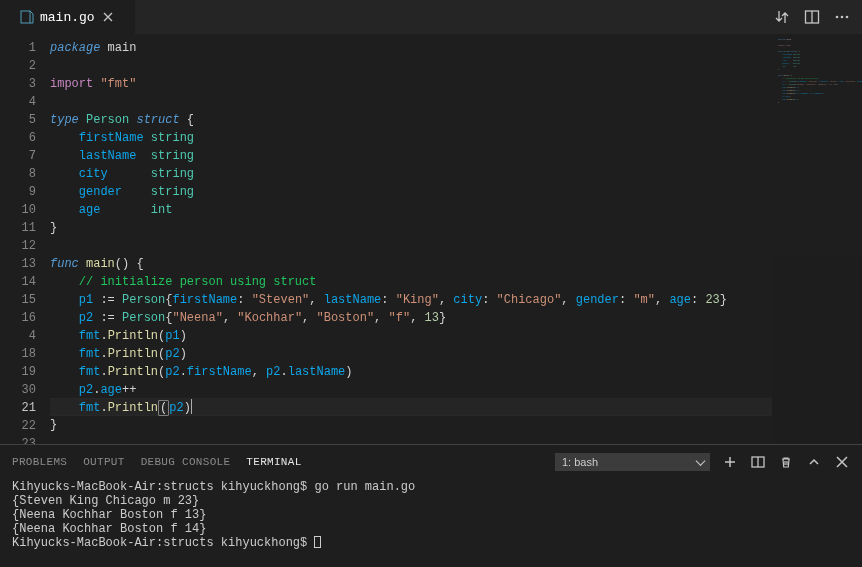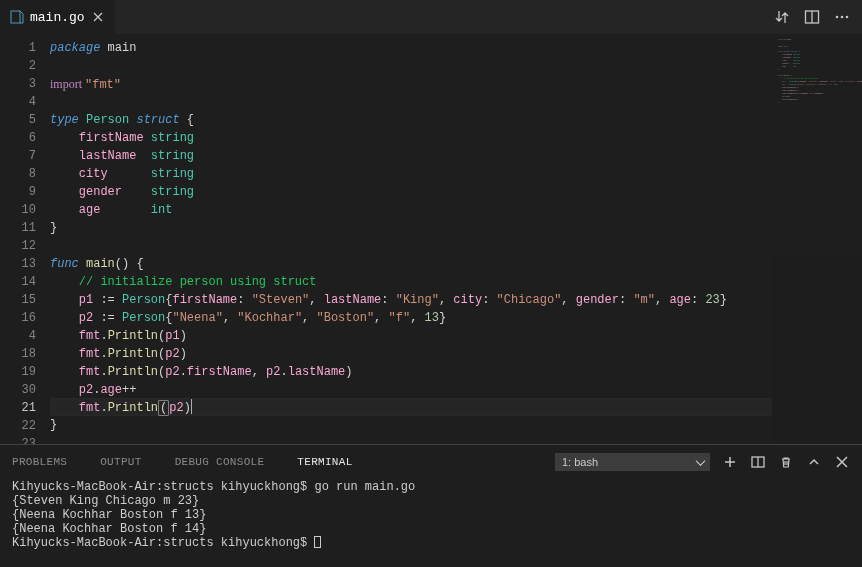--- a/index.html
+++ b/index.html
@@ -19,21 +19,21 @@
       background: #252526;
       display: flex;
       align-items: center;
       justify-content: space-between;
       border-bottom: 1px solid #1e1e1e;
     }
     .tabs { display: flex; height: 100%; }
     .tab {
       display: flex;
       align-items: center;
-      padding: 0 10px;
+      padding: 0 20px;
       background: #1e1e1e;
       color: #fff;
       font-size: 13px;
       gap: 6px;
       border-right: 1px solid #252526;
     }
     .tab-icon { width: 14px; height: 14px; display:flex; align-items:center; justify-content:center;}
     .tab-close { width: 14px; height: 14px; display:flex; align-items:center; justify-content:center; color:#c5c5c5; cursor:pointer;}
     .title-actions {
       display: flex;
@@ -77,24 +77,24 @@
       padding: 4px 6px;
       font-size: 1.8px;
       line-height: 3px;
       color: #888;
       opacity: 0.75;
       overflow: hidden;
     }
     .minimap .mline { height:3px; white-space: pre; }
     
     .kw  { color: #569cd6; font-style: italic; }  
-    .kw2 { color: #c586c0; font-family: Liberation Serif, serif; }  
+    .kw2 { color: #c586c0; }  
     .typ { color: #4ec9b0; }  
     .str { color: #ce9178; }  
-    .id  { color: #f9a8d4; }  
+    .id  { color: #0ea5e9; }  
     .fn  { color: #dcdcaa; }  
     .num { color: #b5cea8; }  
     .cm  { color: #22c55e; }  
     .pl  { color: #d4d4d4; }  
     .caret-box { border:1px solid #7f7f7f; padding: 0 1px; border-radius: 1px;}
     .caret {
       display: inline-block;
       width: 1px;
       height: 15px;
       background: #aeafad;
@@ -111,21 +111,21 @@
       flex-direction: column;
     }
     .panel-tabs {
       height: 33px;
       display: flex;
       align-items: center;
       justify-content: space-between;
       padding: 0 12px;
       font-size: 11px;
     }
-    .ptabs { display: flex; gap: 33px; }
+    .ptabs { display: flex; gap: 16px; }
     .ptab { color: #8a8a8a; cursor: pointer; letter-spacing: 0.3px;}
     .ptab.active { color: #e7e7e7; }
     .panel-actions { display: flex; align-items:center; gap: 12px; color:#c5c5c5; }
     .panel-actions .paction { width:16px; height:16px; display:flex; align-items:center; justify-content:center; cursor:pointer;}
     .term-select {
       background: #3c3c3c;
       color: #cccccc;
       border: 1px solid #3c3c3c;
       font-size: 11px;
       padding: 2px 22px 2px 6px;

